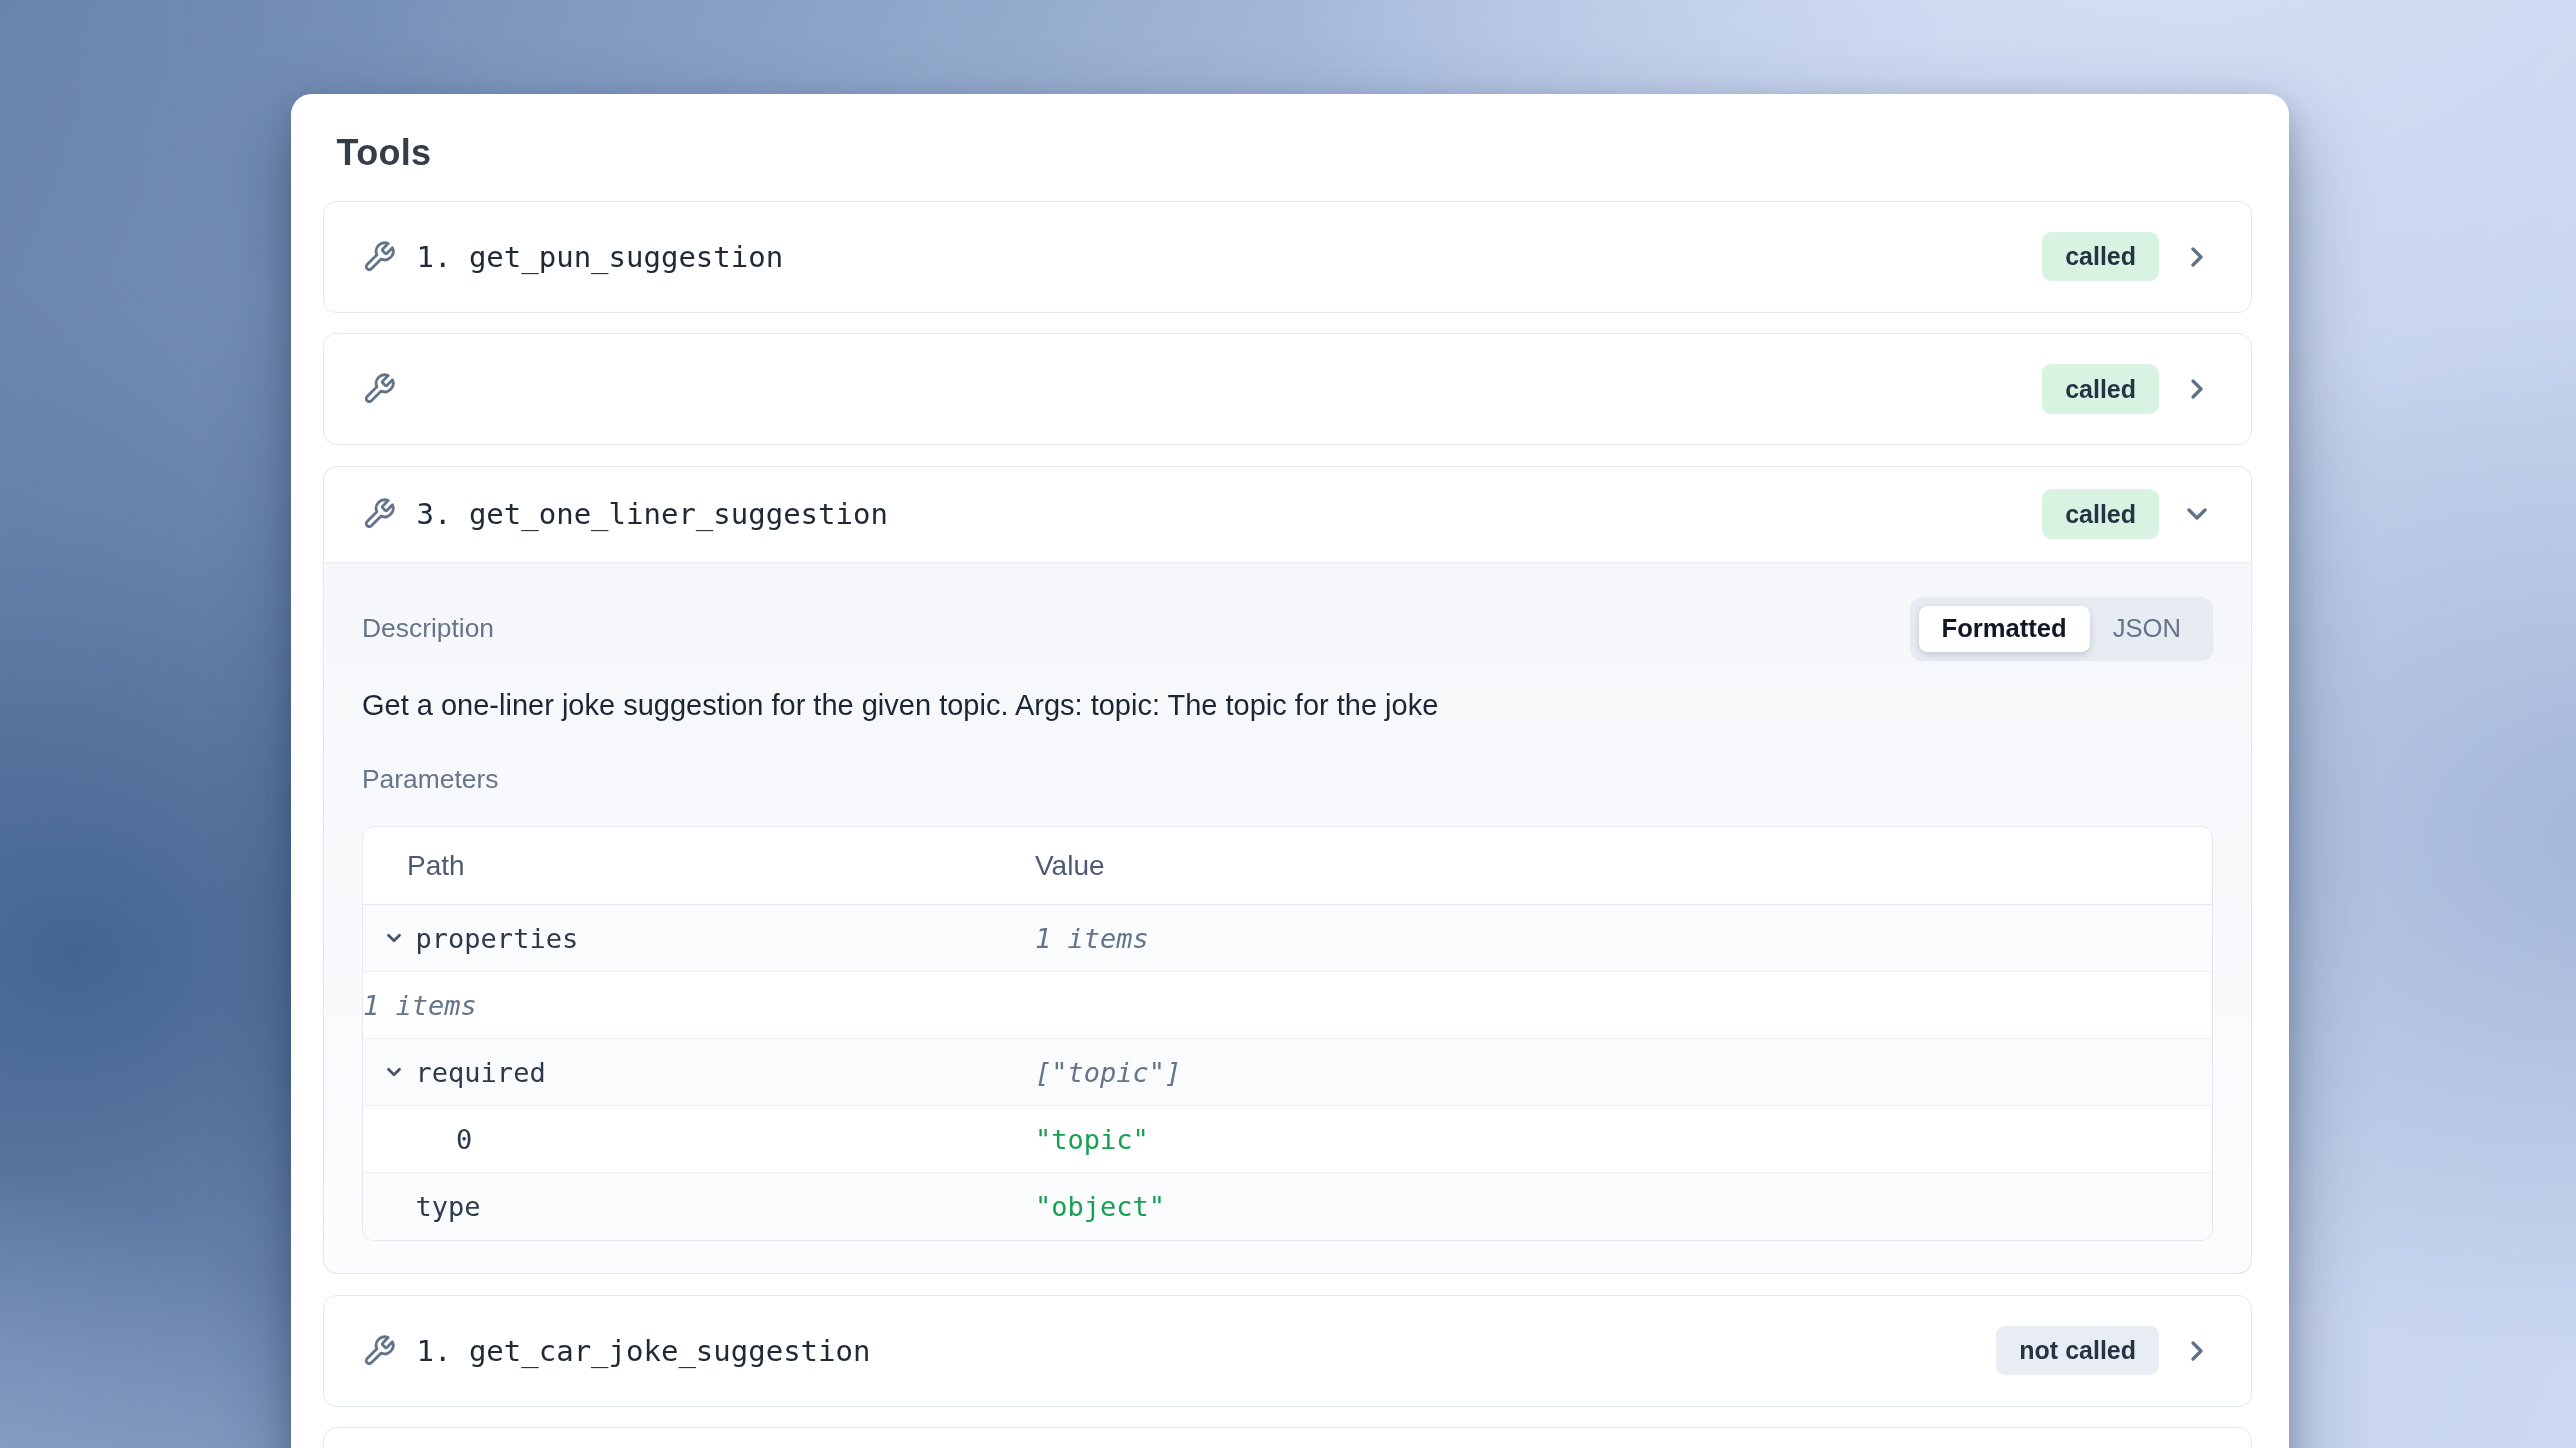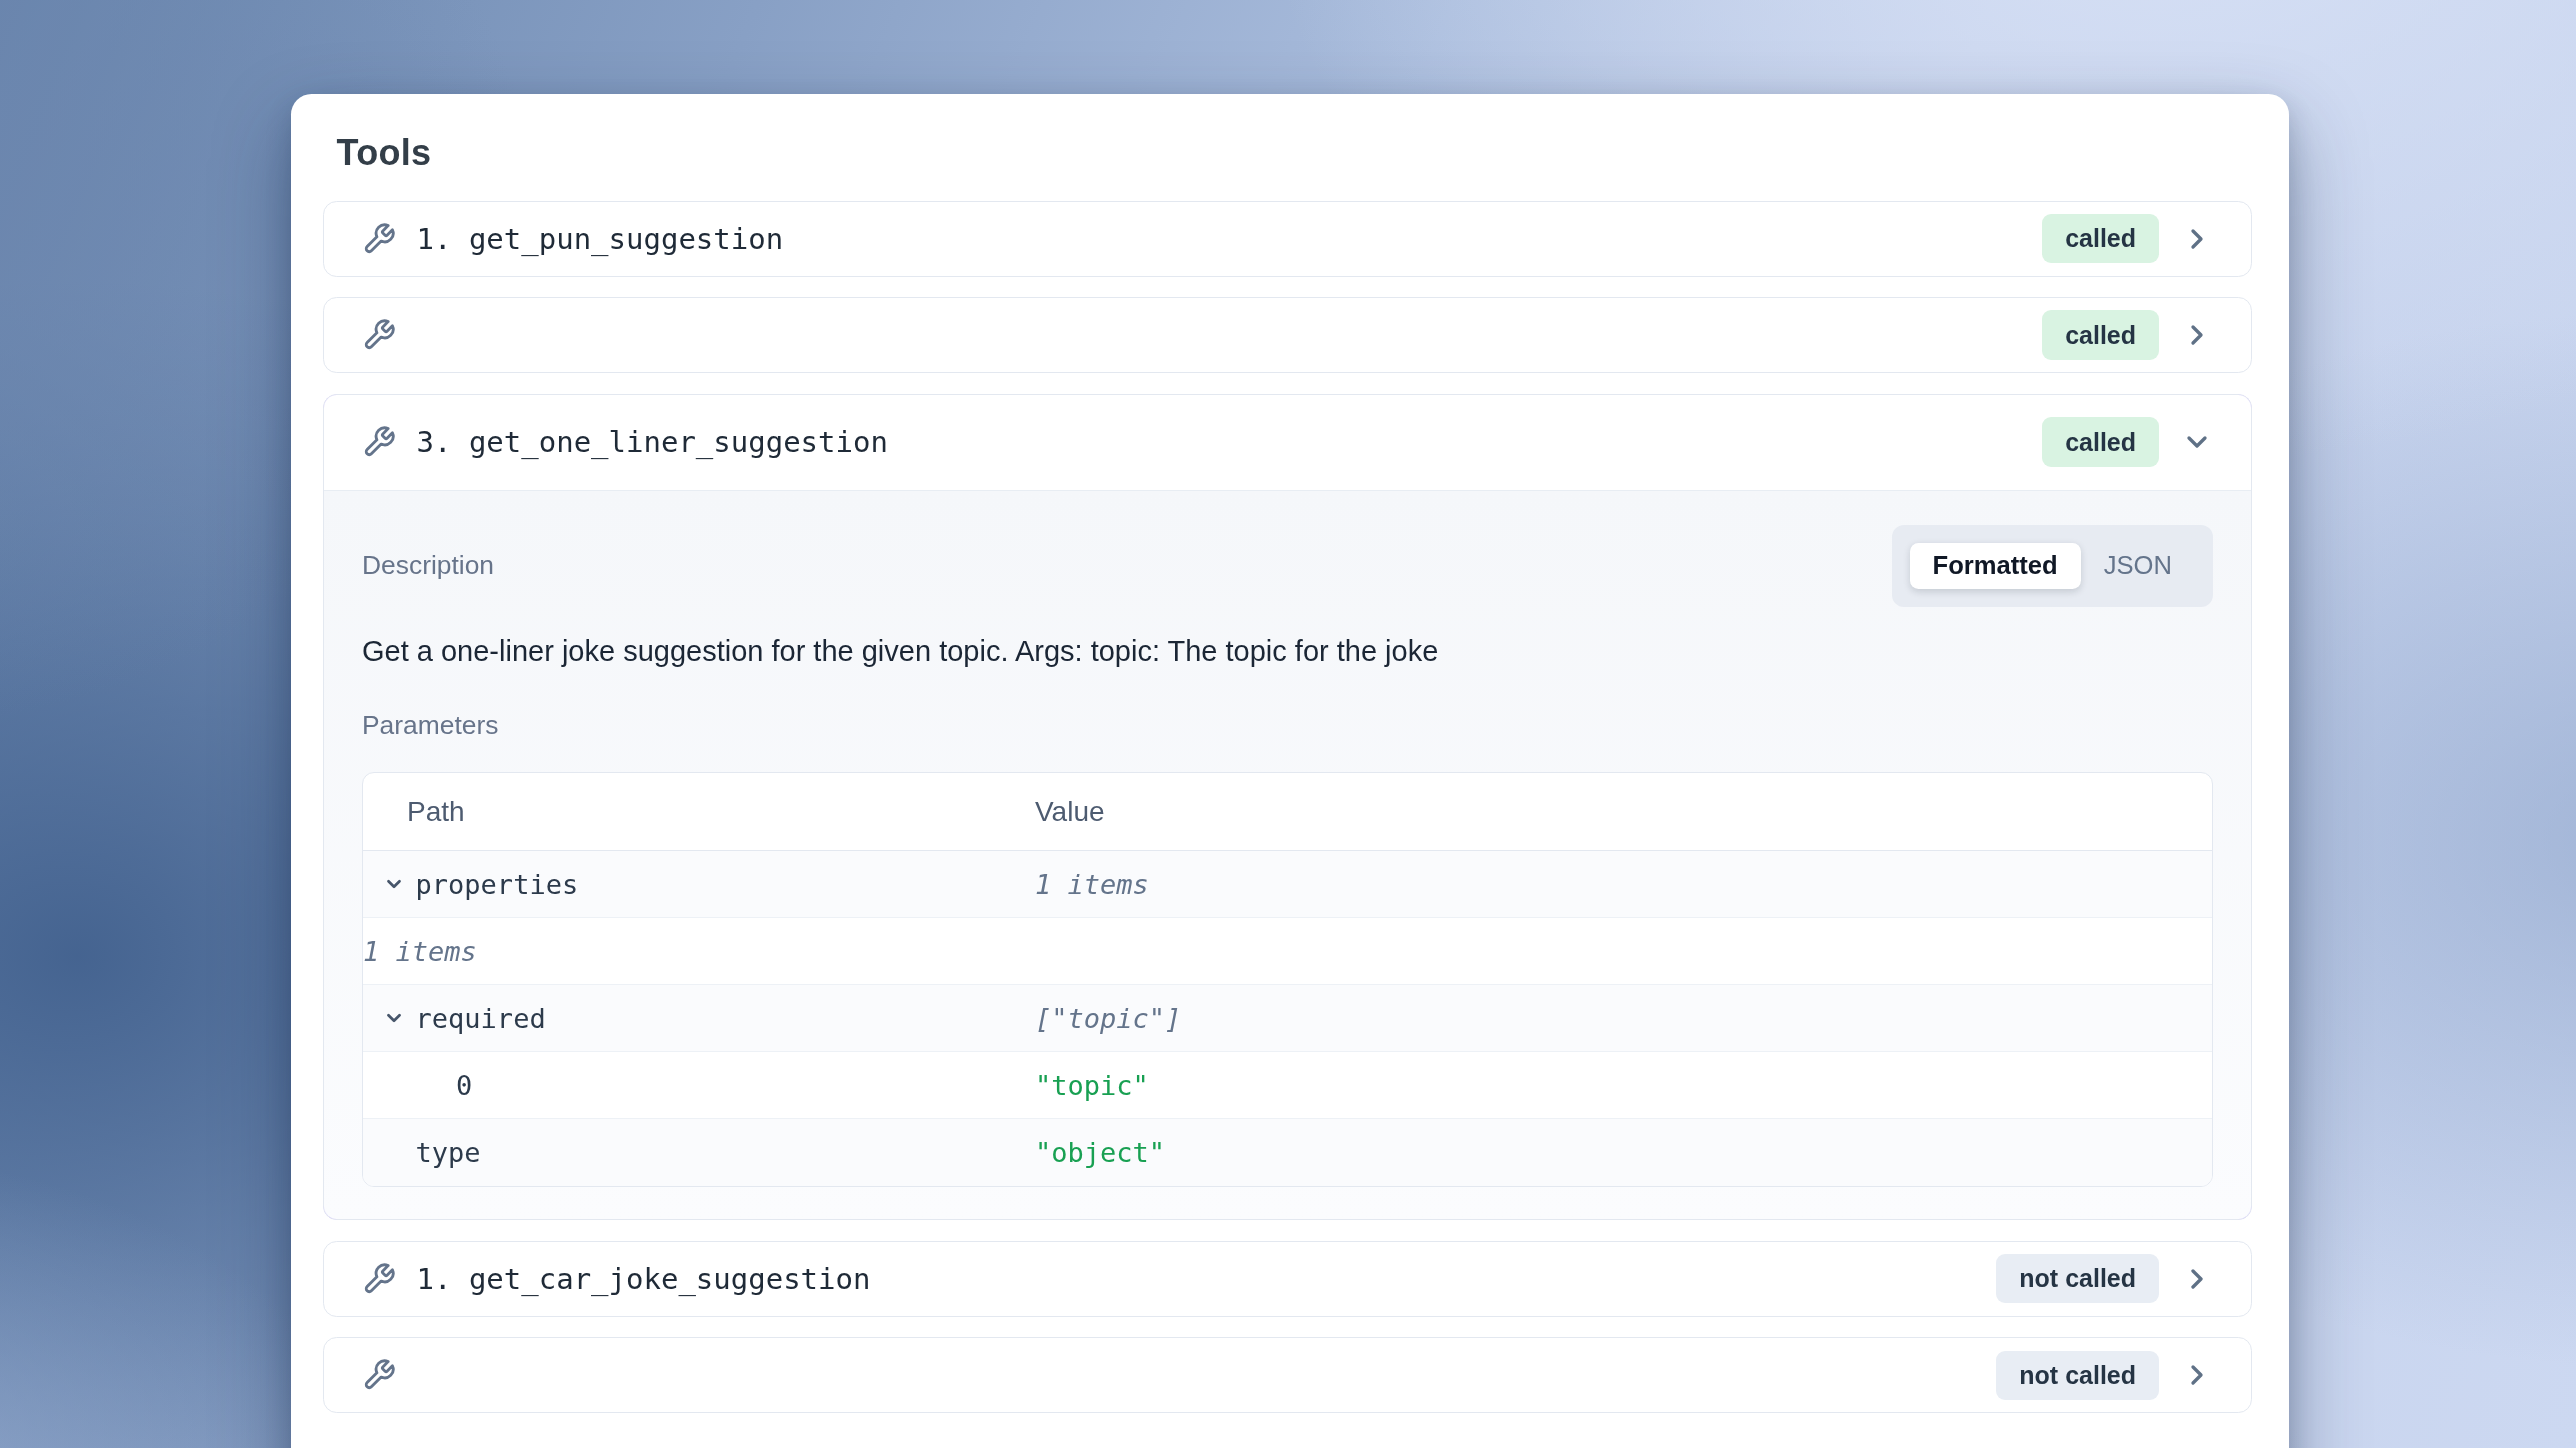--- a/index.html
+++ b/index.html
@@ -17,21 +17,21 @@
       linear-gradient(112deg, #6885ad 0%, #88a0c5 24%, #aabddd 46%, #c2cfea 63%, #ccd8f1 100%);
   }
 
   .card { position:absolute; left:291px; top:94px; width:1998px; height:1552px;
     background:#fff; border-radius:20.5px; padding:24px 37px 51px 32px;
     box-shadow:0 32px 77px rgba(18,38,72,.38), 0 10.2px 25.6px rgba(18,38,72,.20); }
 
   .panel-title { font-size:36px; font-weight:600; color:#333e48;
     letter-spacing:0.3px; margin:13.6px 0 27px 13.6px; }
 
-  .tool-row { height:76px; display:flex; align-items:center;
+  .tool-row { height:112px; display:flex; align-items:center;
     padding:0 38px; background:#fff; }
   .tool-item > .tool-row, .tool-card { border:1.7px solid #e3e8f0; border-radius:13.6px; }
   .tool-item, .tool-card { margin-bottom:20.5px; }
   .tool-card { overflow:hidden; background:#c4b5fd; }
   .tool-card > .tool-row { height:95px; }
 
   .wrench { width:34px; height:34px; flex:none; margin-right:20.5px; color:#64748b; }
   .wrench svg, .row-chevron svg, .tree-chevron svg { width:100%; height:100%; display:block; }
   .tool-name { font-family:"DejaVu Sans Mono","Liberation Mono",monospace;
     font-size:29px; color:#1f2a37; }
@@ -41,21 +41,21 @@
   .badge.called { background:#d9f3e2; }
   .badge.not-called { background:#e8edf4; }
   .row-chevron { width:32px; height:32px; flex:none; margin-left:22px; color:#5f7186; }
 
   .tool-body { border-top:1.7px solid #e8edf3;
     background:linear-gradient(180deg,#f5f7fa 0%,#fbfcfe 100%);
     padding:34px 38px 32px 38px; }
 
   .body-head { display:flex; align-items:center; justify-content:space-between; }
   .section-label { font-size:26.4px; color:#67748a; }
-  .toggle { background:#e7ebf2; border-radius:12px; padding:18px; display:flex; align-items:center; }
+  .toggle { background:#e7ebf2; border-radius:12px; padding:9px; display:flex; align-items:center; }
   .chip { font-size:25.6px; padding:8.5px 23px; border-radius:8.5px; cursor:default; }
   .chip.active { background:#fff; font-weight:600; color:#101826;
     box-shadow:0 2.6px 7.7px rgba(16,24,40,.15); }
   .chip.inactive { color:#64748b; }
 
   .desc-text { margin-top:25.6px; font-size:29px; color:#1b2635; line-height:39px; }
   .params-label { margin-top:39px; }
 
   .ptable { margin-top:31px; border:1.7px solid #e3e8f0; border-radius:12px;
     overflow:hidden; background:#fff; }

